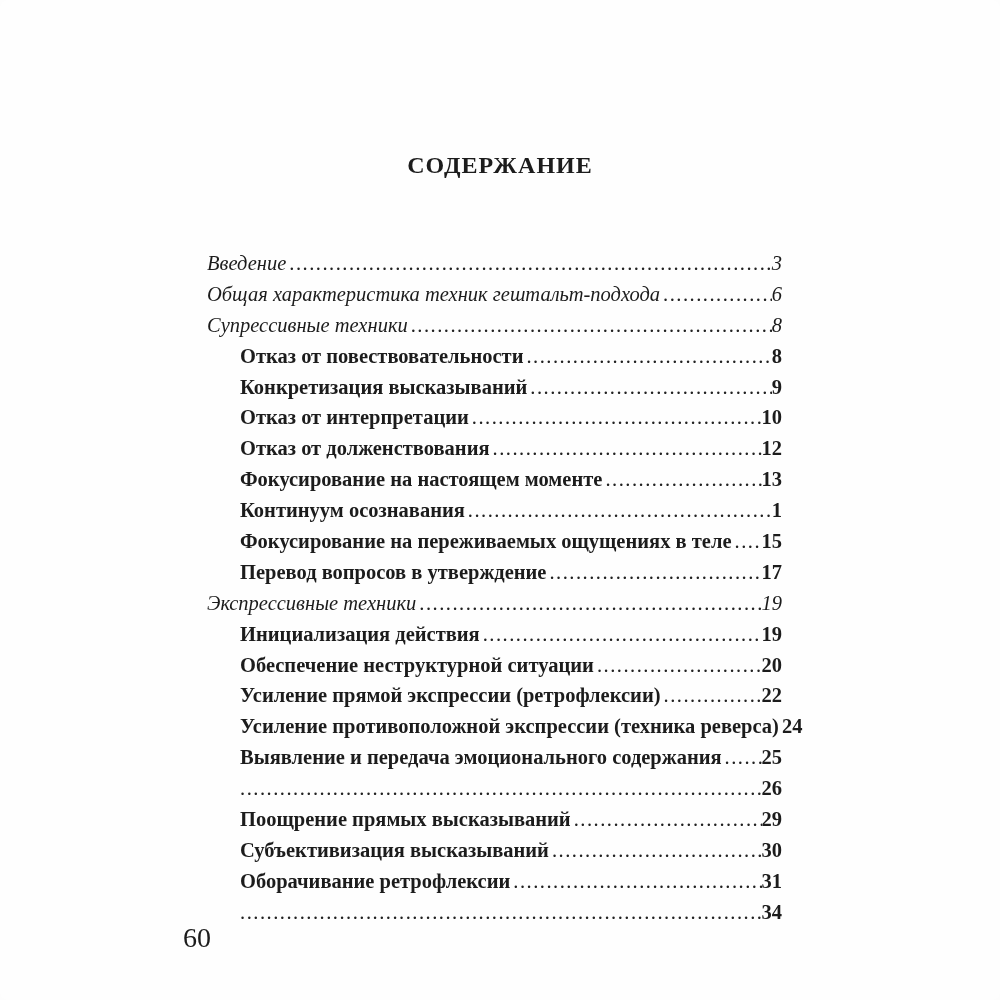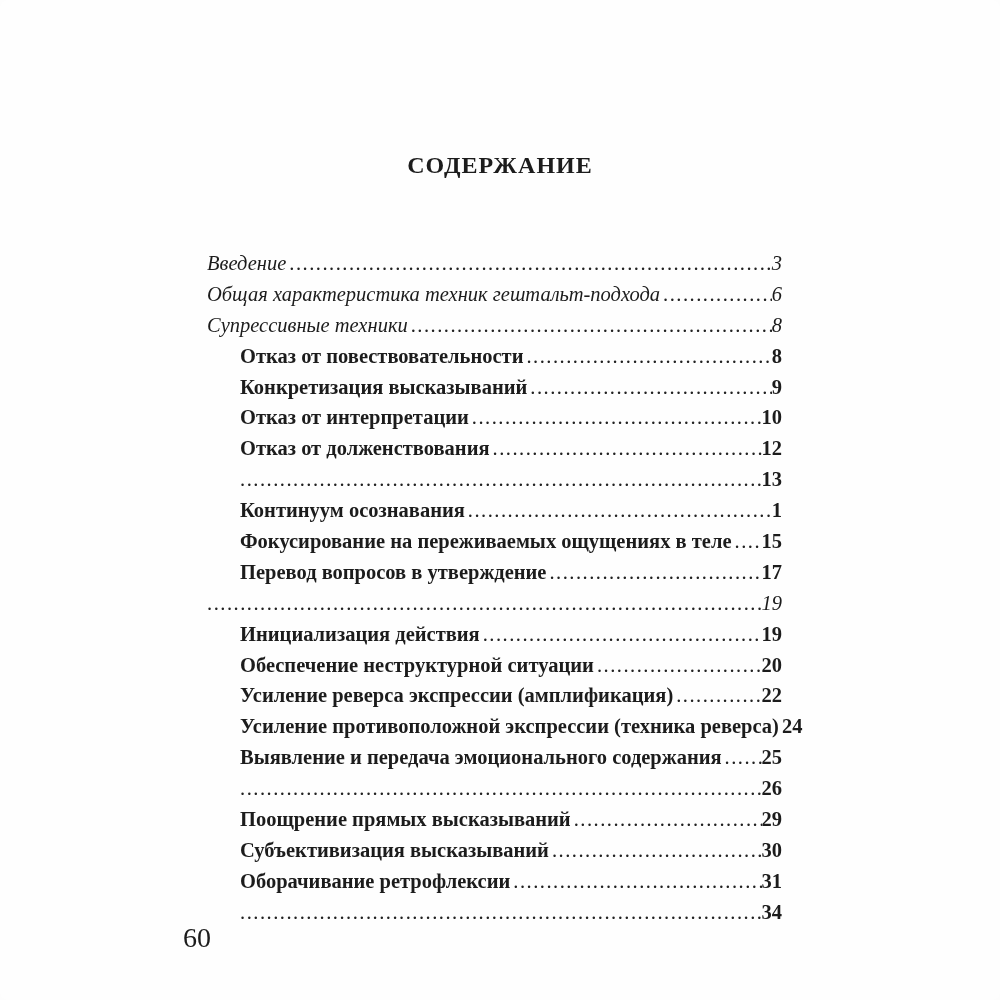--- a/index.html
+++ b/index.html
@@ -128,20 +128,21 @@
     <span class="toc-page">10</span>
   </div>
 
   <div class="toc-row level-1">
     <span class="toc-label">Отказ от долженствования</span>
     <span class="toc-dots">............................................................................................................................................................................................................................</span>
     <span class="toc-page">12</span>
   </div>
 
   <div class="toc-row level-1">
+    <span class="toc-label">Фокусирование на настоящем моменте</span>
     <span class="toc-dots">............................................................................................................................................................................................................................</span>
     <span class="toc-page">13</span>
   </div>
 
   <div class="toc-row level-1">
     <span class="toc-label">Континуум осознавания</span>
     <span class="toc-dots">............................................................................................................................................................................................................................</span>
     <span class="toc-page">1</span>
   </div>
 
@@ -151,38 +152,39 @@
     <span class="toc-page">15</span>
   </div>
 
   <div class="toc-row level-1">
     <span class="toc-label">Перевод вопросов в утверждение</span>
     <span class="toc-dots">............................................................................................................................................................................................................................</span>
     <span class="toc-page">17</span>
   </div>
 
   <div class="toc-row level-0">
+    <span class="toc-label">Экспрессивные техники</span>
     <span class="toc-dots">............................................................................................................................................................................................................................</span>
     <span class="toc-page">19</span>
   </div>
 
   <div class="toc-row level-1">
     <span class="toc-label">Инициализация действия</span>
     <span class="toc-dots">............................................................................................................................................................................................................................</span>
     <span class="toc-page">19</span>
   </div>
 
   <div class="toc-row level-1">
     <span class="toc-label">Обеспечение неструктурной ситуации</span>
     <span class="toc-dots">............................................................................................................................................................................................................................</span>
     <span class="toc-page">20</span>
   </div>
 
   <div class="toc-row level-1">
-    <span class="toc-label">Усиление реверса экспрессии (амплификация)</span>
+    <span class="toc-label">Усиление прямой экспрессии (ретрофлексии)</span>
     <span class="toc-dots">............................................................................................................................................................................................................................</span>
     <span class="toc-page">22</span>
   </div>
 
   <div class="toc-row level-1">
     <span class="toc-label">Усиление противоположной экспрессии (техника реверса)</span>
     <span class="toc-dots">............................................................................................................................................................................................................................</span>
     <span class="toc-page">24</span>
   </div>
 

